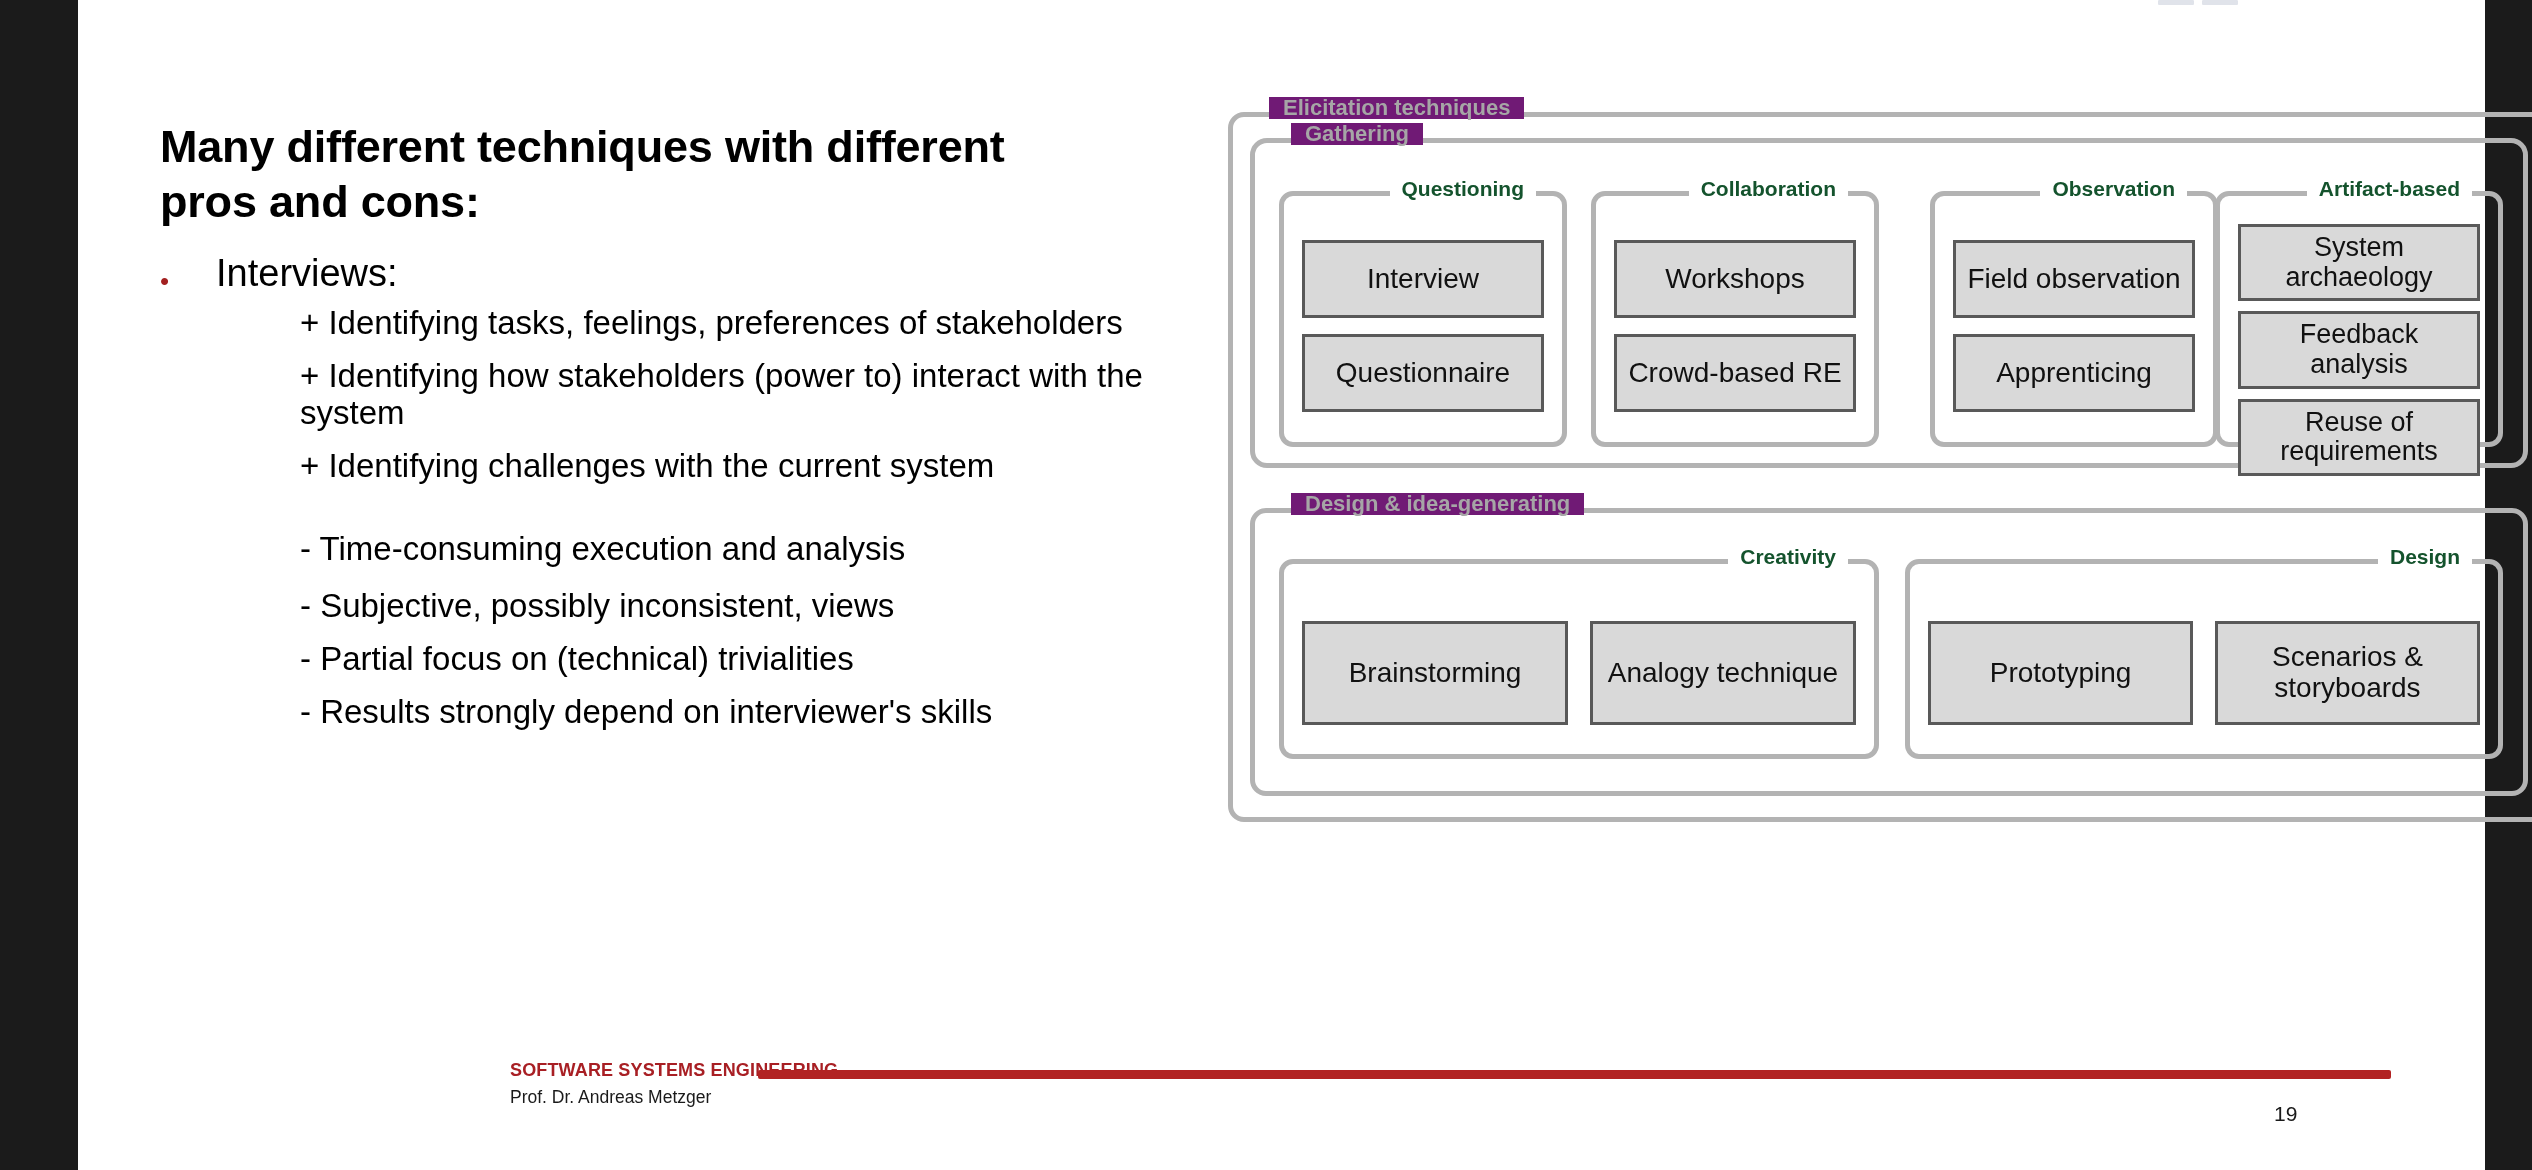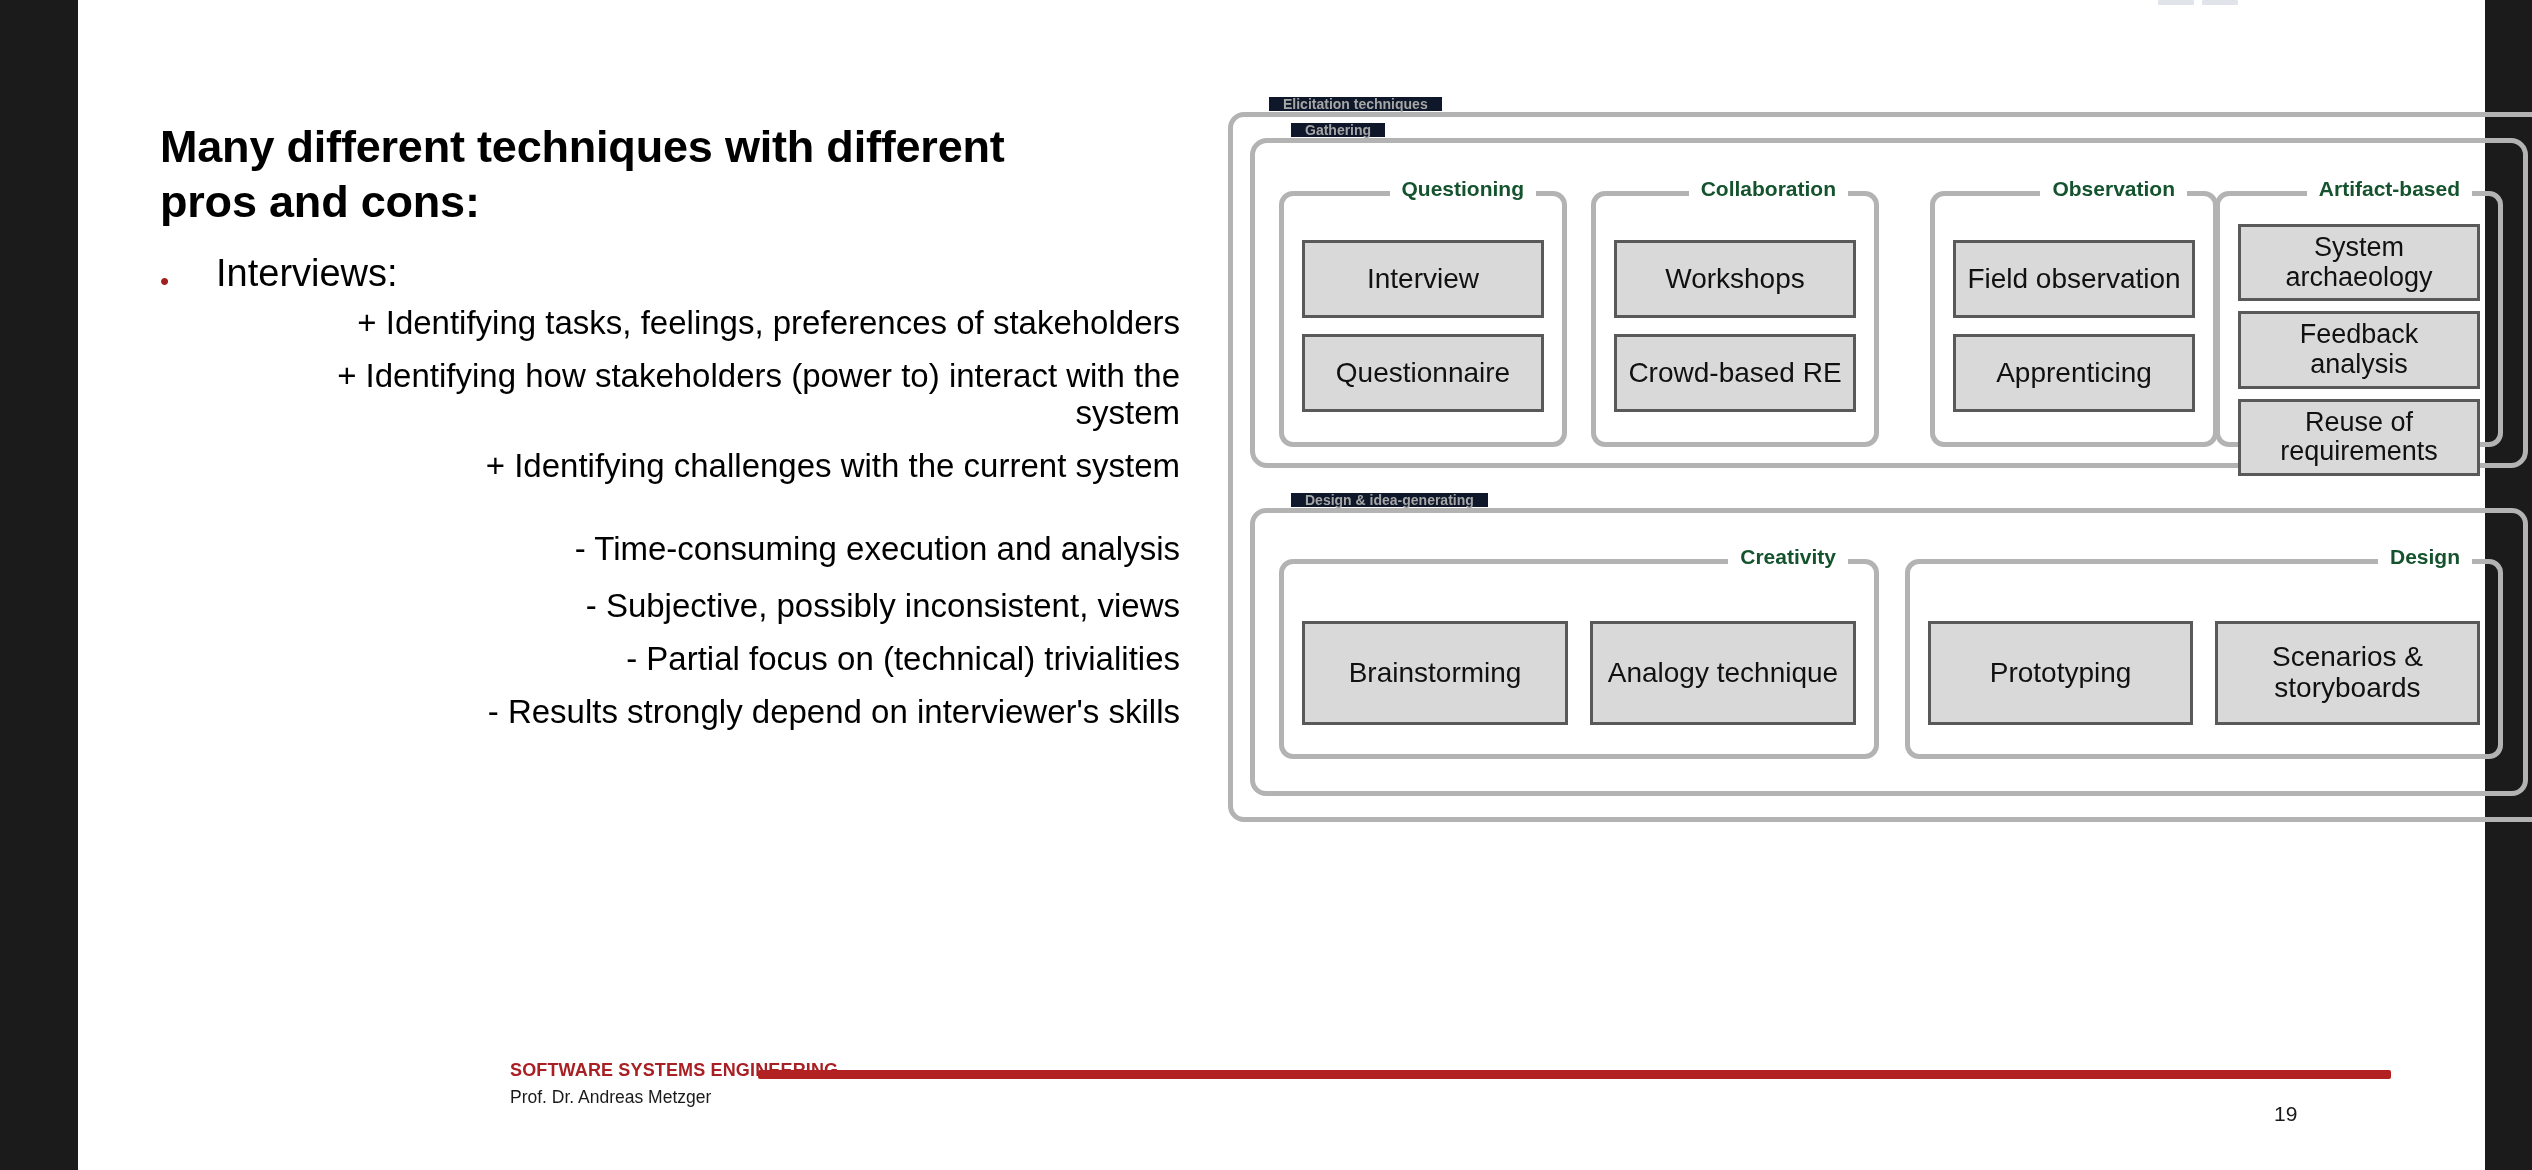--- a/index.html
+++ b/index.html
@@ -82,21 +82,20 @@
   }
   .bullet-label {
     font-size: 38px;
     color: #000;
     line-height: 1.15;
   }
 
   .sub-list {
     margin-top: 10px;
     padding-left: 140px;
-    text-align: right;
   }
   .sub-item {
     font-size: 33px;
     color: #000;
     line-height: 1.12;
     margin-bottom: 16px;
     max-width: 880px;
   }
   .sub-item.tight {
     margin-bottom: 20px;
@@ -118,24 +117,24 @@
   .grp {
     position: absolute;
     border: 5px solid #b3b3b3;
     border-radius: 16px;
     box-sizing: border-box;
     background: transparent;
   }
   .grp > .grp-label {
     position: absolute;
     top: -20px;
-    background: #0f172a;
+    background: #701a75;
     padding: 0 14px;
     color: #a6a6a6;
-    font-size: 14px;
+    font-size: 22px;
     font-weight: 600;
     white-space: nowrap;
     line-height: 1;
   }
   .grp.lbl-left > .grp-label  { left: 36px; }
 
   
   #grp-elicitation {
     left: 0px;  top: 0px;
     width: 1320px; height: 710px;

